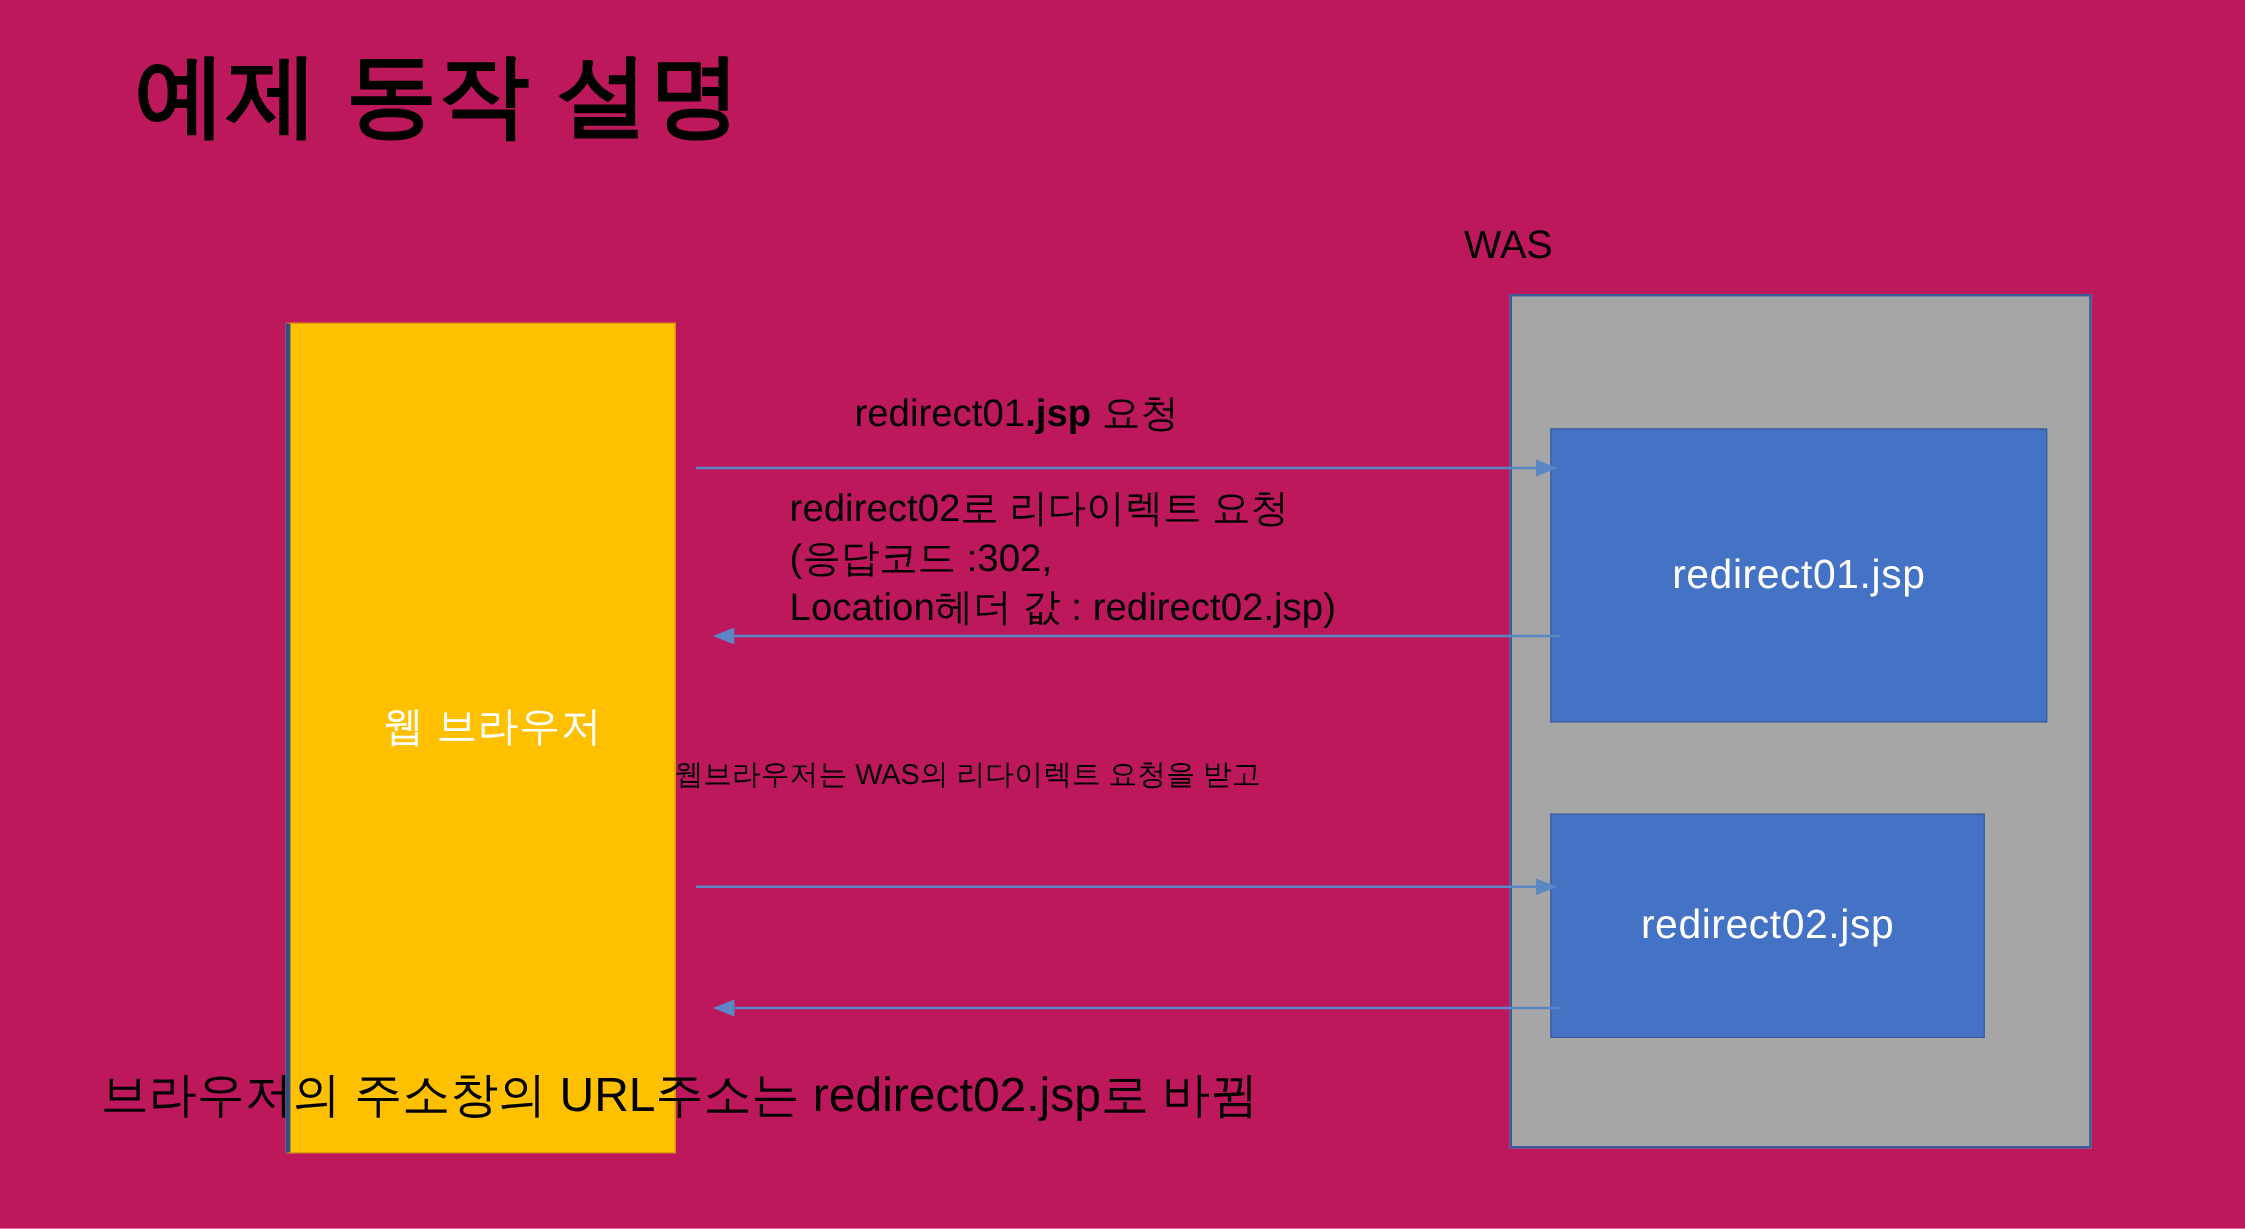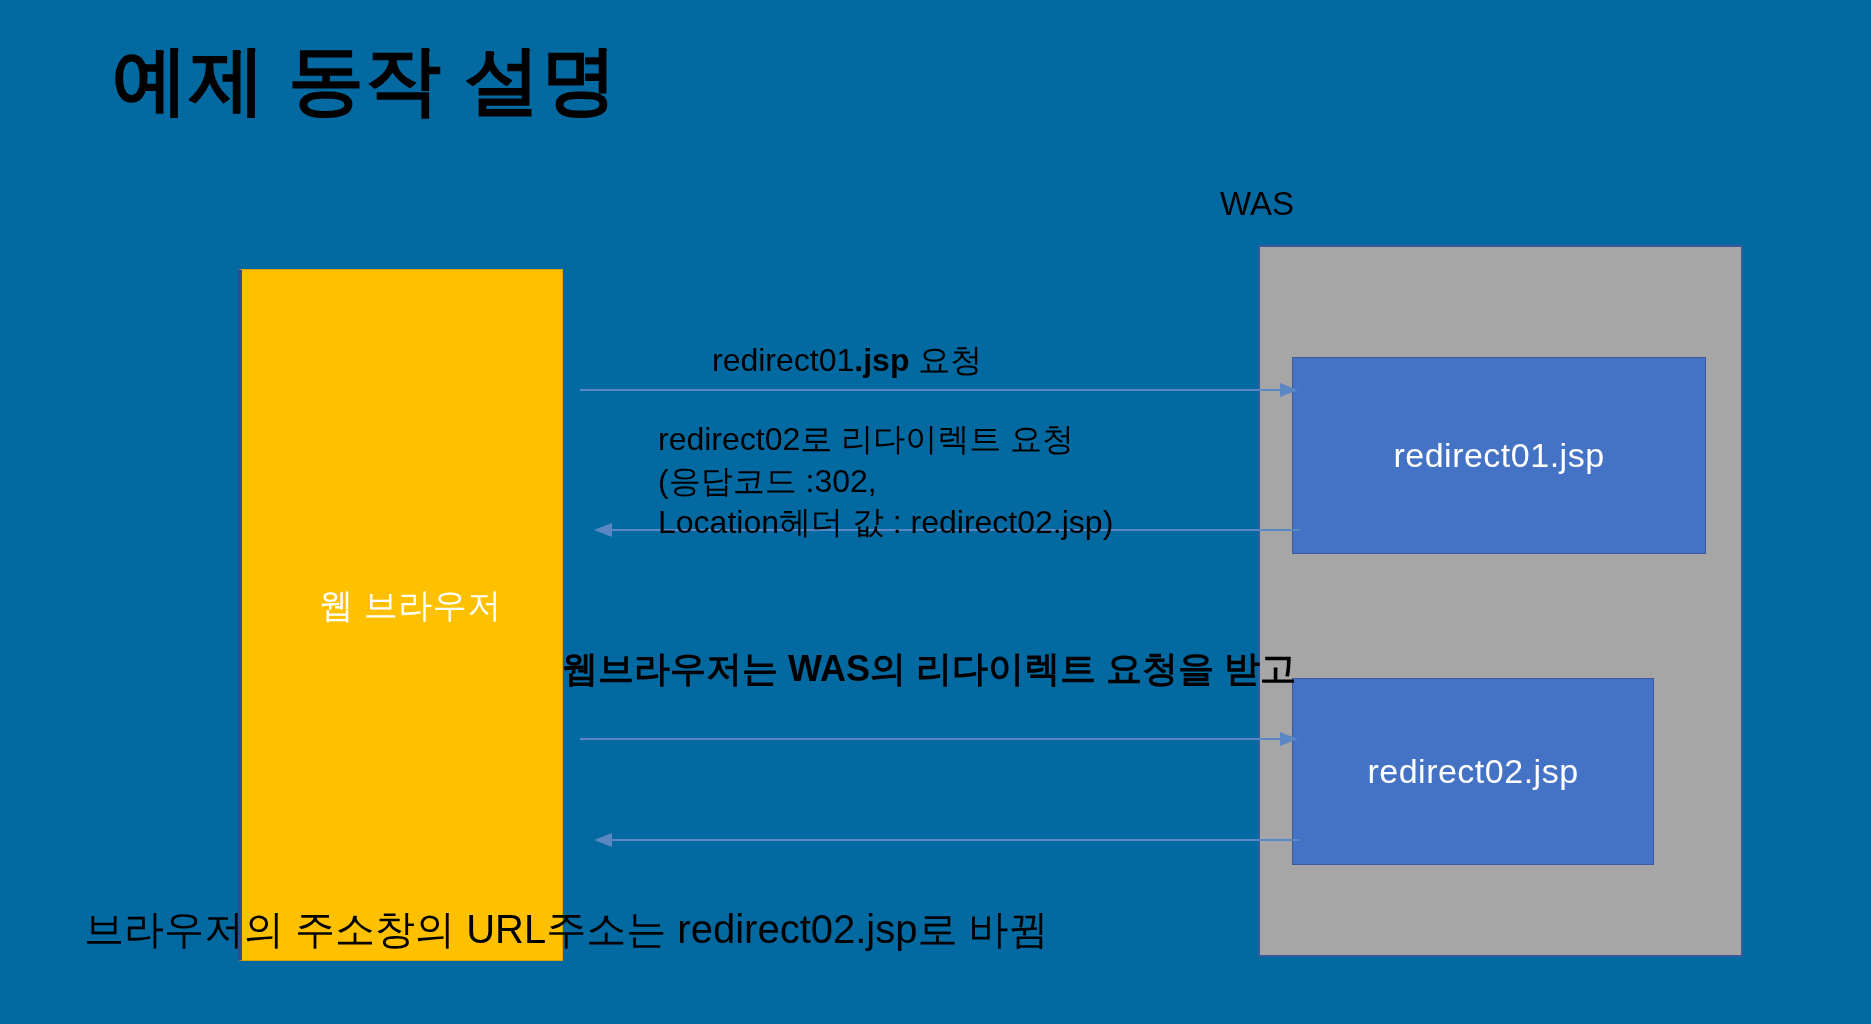--- a/index.html
+++ b/index.html
@@ -8,21 +8,21 @@
     background: #ffffff;
   }
   body {
     font-family: "Liberation Sans", "DejaVu Sans", sans-serif;
     color: #000000;
   }
   #slide {
     position: relative;
     width: 1871px;
     height: 1024px;
-    background: #0369a1;
+    background: #be185d;
     overflow: hidden;
   }
 
   
   #slide-title {
     position: absolute;
     left: 112px;
     top: 38px;
     font-size: 76px;
     font-weight: 700;
@@ -63,21 +63,21 @@
     align-items: center;
     justify-content: center;
     color: #ffffff;
     font-size: 34px;
     letter-spacing: 0.5px;
   }
   #jsp-box-01 {
     left: 1292px;
     top: 357px;
     width: 414px;
-    height: 197px;
+    height: 245px;
   }
   #jsp-box-02 {
     left: 1292px;
     top: 678px;
     width: 362px;
     height: 187px;
   }
 
   
   .browser-box {
@@ -111,39 +111,37 @@
     overflow: visible;
   }
 
   
   .flow-label {
     position: absolute;
     font-size: 31px;
     line-height: 1.30;
     color: #000000;
     white-space: pre;
-    margin-top: 16px;
   }
   .flow-label b { font-weight: 700; }
 
   #label-req01 {
     left: 712px;
     top: 324px;
     font-size: 32px;
   }
   #label-redirect-resp {
     left: 658px;
     top: 403px;
     font-size: 32px;
   }
   #label-browser-follow {
     left: 562px;
     top: 630px;
-    font-size: 36px;
-    font-weight: bold;
+    font-size: 24px;
   }
   #label-result {
     left: 783px;
     top: 780px;
     font-size: 32px;
   }
   #label-urlbar {
     left: 84px;
     top: 887px;
     font-size: 40px;

